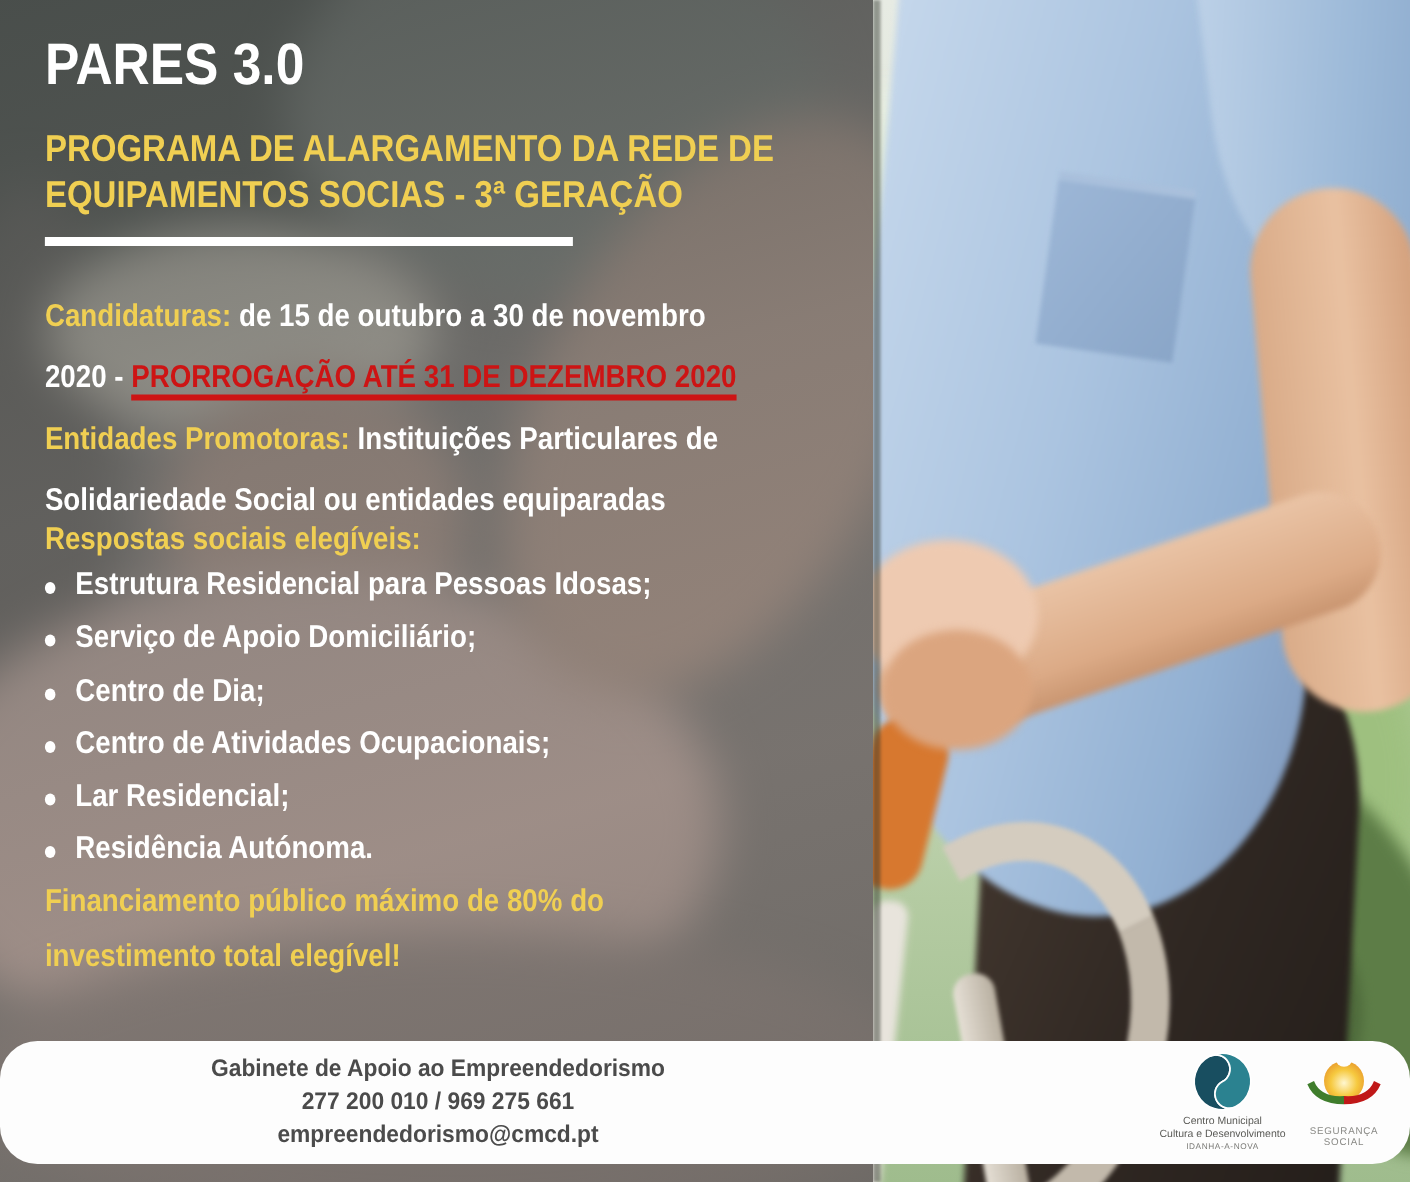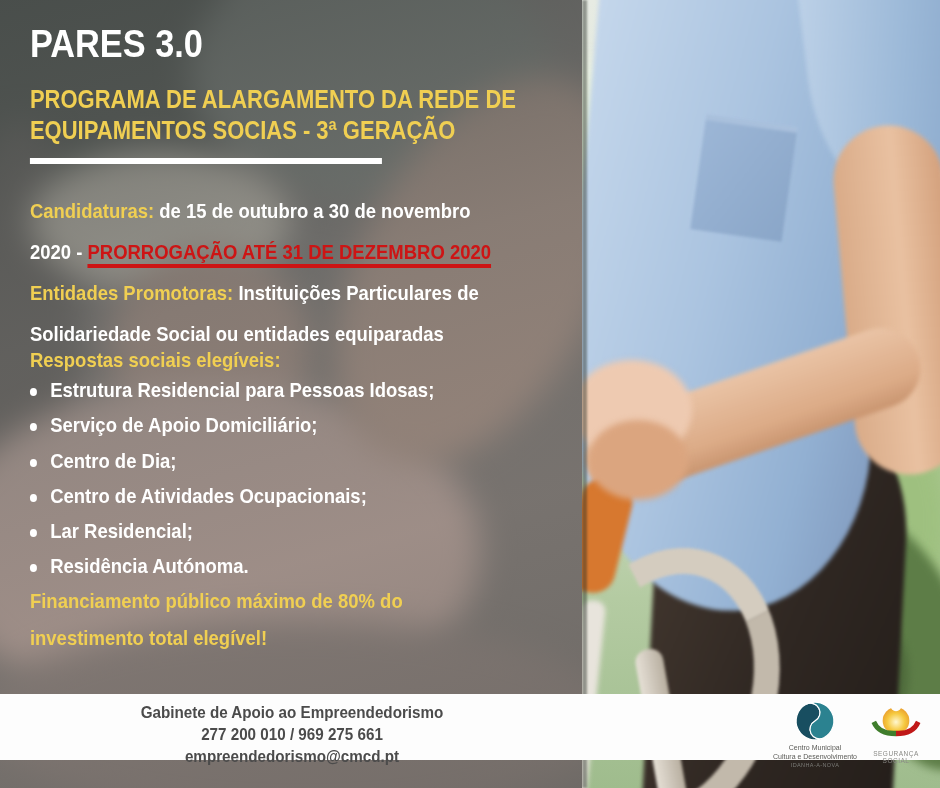--- a/index.html
+++ b/index.html
@@ -69,21 +69,21 @@
   .poster-subtitle { top:84px; font-size:25px; line-height:31px; }
   .rule { top:158px; width:400px; height:6px; background:#fff; }
   .body-lines { top:190px; font-size:21px; line-height:41px; white-space:nowrap; }
   .red-link { color:#cd1414; text-decoration:underline; text-decoration-thickness:3.5px; text-underline-offset:5px; }
   .respostas-heading { top:346px; font-size:21px; line-height:28px; }
   .bullet-list { top:378px; left:72px; list-style:none; padding:0; font-size:21px; }
   .bullet-list li { display:flex; align-items:flex-start; height:35.3px; }
   .bullet-list .dot { width:8px; height:8px; border-radius:50%; background:#fff; margin:10px 15px 0 0; flex:0 0 auto; }
   .financiamento { top:582px; font-size:21px; line-height:37px; white-space:nowrap; }
   
-  .footer { position:absolute; left:0; top:694px; width:940px; height:66px; background:#fdfdfd; z-index:30; }
+  .footer { position:absolute; left:0; top:694px; width:940px; height:82px; background:#fdfdfd; z-index:30;border-radius:25px; }
   .footer-text { position:absolute; left:30px; top:8px; width:524px; text-align:center;
     color:#4b4b4b; font-weight:bold; font-size:16px; line-height:22px; transform:scaleX(.95); transform-origin:50% 0; }
   .logo { position:absolute; text-align:center; color:#5a5a56; }
   .logo-cmcd { left:772px; top:6px; width:86px; }
   .logo-cmcd .mark { display:block; margin:0 auto 2px; }
   .logo-cmcd .l1, .logo-cmcd .l2 { font-size:7px; line-height:8.5px; }
   .logo-cmcd .l3 { font-size:5.5px; line-height:8px; letter-spacing:.4px; color:#7b7b77; }
   .logo-ss { left:860px; top:10px; width:72px; }
   .logo-ss .label { font-size:6.5px; letter-spacing:.5px; color:#8a8a86; margin-top:2px; }
 </style>

